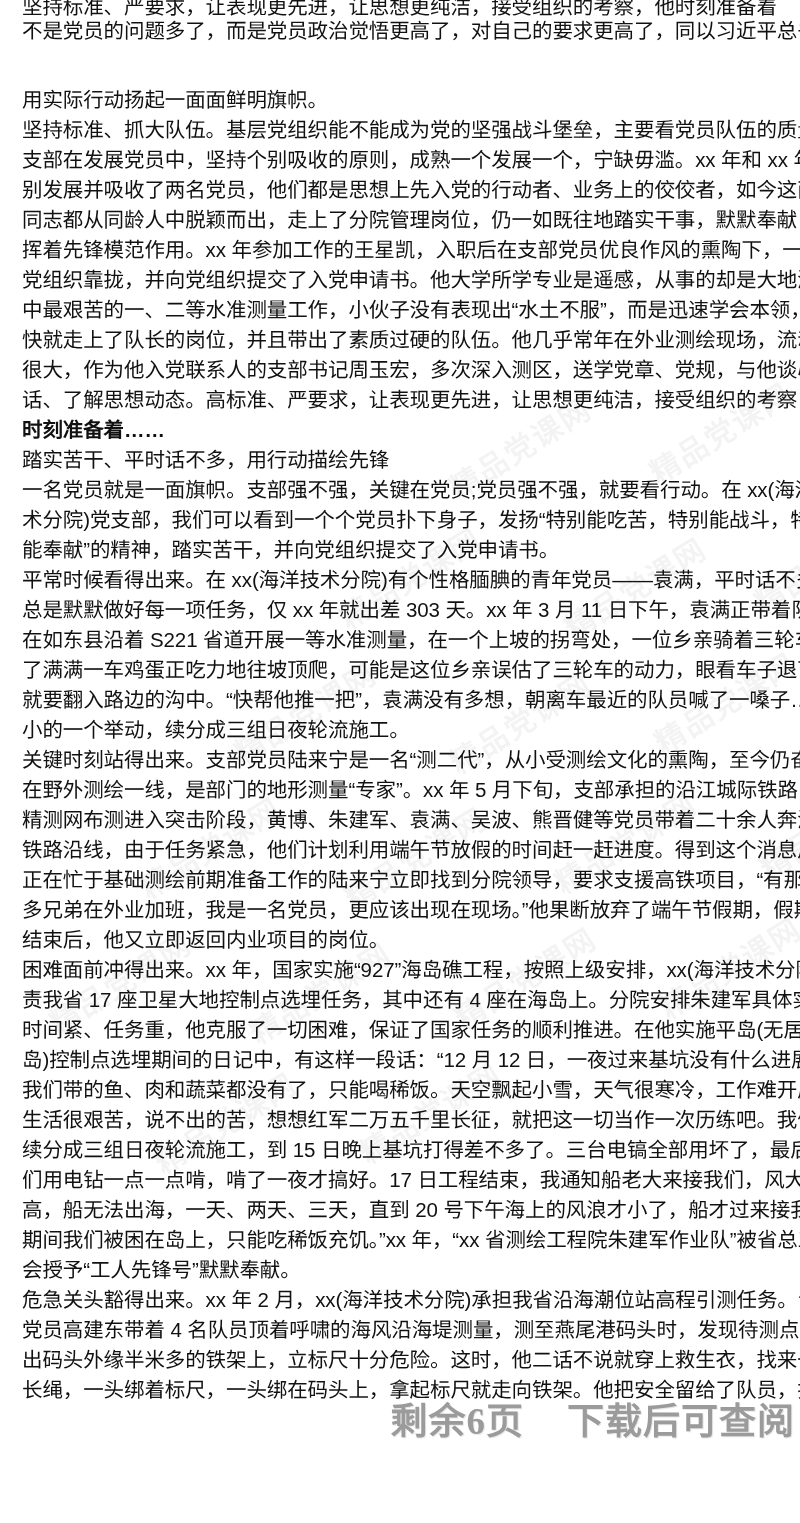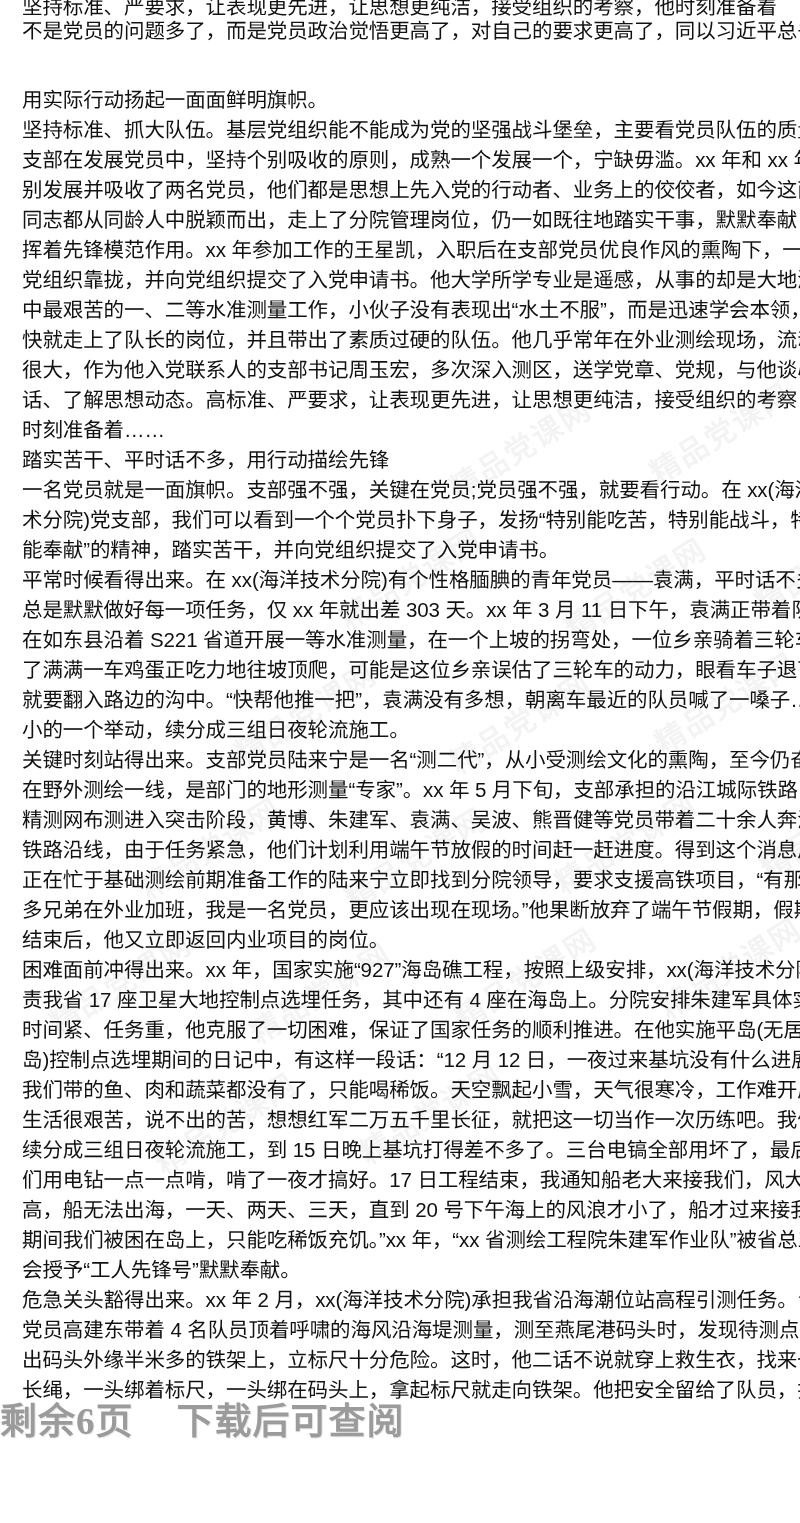--- a/index.html
+++ b/index.html
@@ -74,21 +74,21 @@
   .txt-line.clip-top {
     overflow: hidden;
   }
 
   
   #paywall {
     position: absolute;
     left: 0;
     top: 1398px;
     width: 795px;
-    text-align: left;
+    text-align: right;
     z-index: 3;
   }
   #paywall .pw-text {
     display: inline-block;
     font-family: "Liberation Serif", "DejaVu Serif", serif;
     font-weight: 700;
     font-size: 37px;
     letter-spacing: 1px;
     color: #9b9b9b;
     text-shadow: 1px 1px 0 #e8e8e8;
@@ -132,21 +132,21 @@
       <div class="txt-line" style="top: 115px;">坚持标准、抓大队伍。基层党组织能不能成为党的坚强战斗堡垒，主要看党员队伍的质量。</div>
       <div class="txt-line" style="top: 145px;">支部在发展党员中，坚持个别吸收的原则，成熟一个发展一个，宁缺毋滥。xx 年和 xx 年分</div>
       <div class="txt-line" style="top: 175px;">别发展并吸收了两名党员，他们都是思想上先入党的行动者、业务上的佼佼者，如今这两位</div>
       <div class="txt-line" style="top: 205px;">同志都从同龄人中脱颖而出，走上了分院管理岗位，仍一如既往地踏实干事，默默奉献，发</div>
       <div class="txt-line" style="top: 235px;">挥着先锋模范作用。xx 年参加工作的王星凯，入职后在支部党员优良作风的熏陶下，一心向</div>
       <div class="txt-line" style="top: 265px;">党组织靠拢，并向党组织提交了入党申请书。他大学所学专业是遥感，从事的却是大地测量</div>
       <div class="txt-line" style="top: 295px;">中最艰苦的一、二等水准测量工作，小伙子没有表现出“水土不服”，而是迅速学会本领，很</div>
       <div class="txt-line" style="top: 325px;">快就走上了队长的岗位，并且带出了素质过硬的队伍。他几乎常年在外业测绘现场，流动性</div>
       <div class="txt-line" style="top: 355px;">很大，作为他入党联系人的支部书记周玉宏，多次深入测区，送学党章、党规，与他谈心谈</div>
       <div class="txt-line" style="top: 385px;">话、了解思想动态。高标准、严要求，让表现更先进，让思想更纯洁，接受组织的考察，他</div>
-      <div class="txt-line" style="top: 415px;">时刻准备着……</div>
+      <div class="txt-line" style="top: 415px; font-weight: bold;">时刻准备着……</div>
       <div class="txt-line" style="top: 445px;">踏实苦干、平时话不多，用行动描绘先锋</div>
       <div class="txt-line" style="top: 475px;">一名党员就是一面旗帜。支部强不强，关键在党员;党员强不强，就要看行动。在 xx(海洋技</div>
       <div class="txt-line" style="top: 505px;">术分院)党支部，我们可以看到一个个党员扑下身子，发扬“特别能吃苦，特别能战斗，特别</div>
       <div class="txt-line" style="top: 535px;">能奉献”的精神，踏实苦干，并向党组织提交了入党申请书。</div>
       <div class="txt-line" style="top: 565px;">平常时候看得出来。在 xx(海洋技术分院)有个性格腼腆的青年党员——袁满，平时话不多，</div>
       <div class="txt-line" style="top: 595px;">总是默默做好每一项任务，仅 xx 年就出差 303 天。xx 年 3 月 11 日下午，袁满正带着队员</div>
       <div class="txt-line" style="top: 625px;">在如东县沿着 S221 省道开展一等水准测量，在一个上坡的拐弯处，一位乡亲骑着三轮车拉</div>
       <div class="txt-line" style="top: 655px;">了满满一车鸡蛋正吃力地往坡顶爬，可能是这位乡亲误估了三轮车的动力，眼看车子退下来</div>
       <div class="txt-line" style="top: 685px;">就要翻入路边的沟中。“快帮他推一把”，袁满没有多想，朝离车最近的队员喊了一嗓子……小</div>
       <div class="txt-line" style="top: 715px;">小的一个举动，续分成三组日夜轮流施工。</div>

